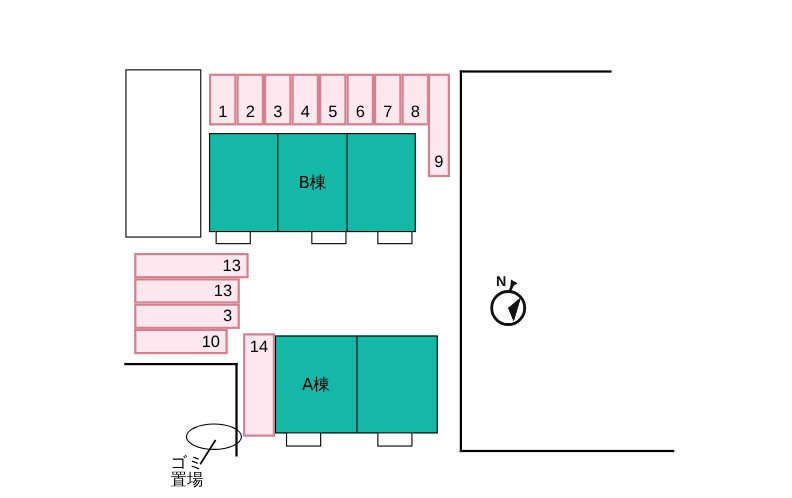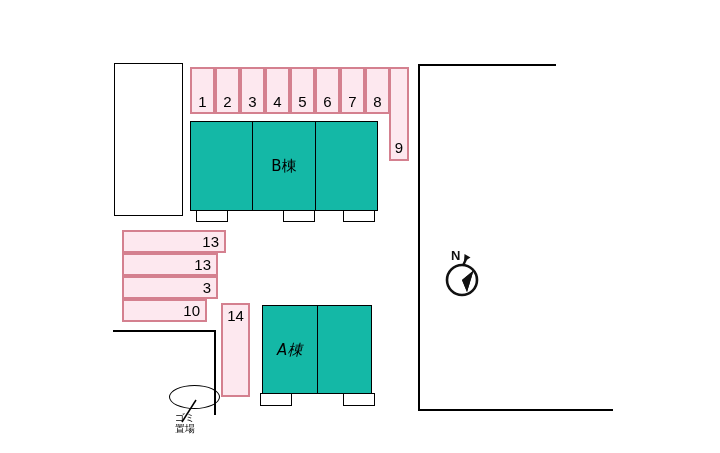--- a/index.html
+++ b/index.html
@@ -95,24 +95,24 @@
   
   .compass { width: 44px; height: 48px; }
 
   
   .trash-ellipse {
     border: 1.5px solid #000000;
     border-radius: 50%;
     background: transparent;
   }
   .trash-label {
-    font-size: 10px;
+    font-size: 15px;
     color: #000000;
     line-height: 1.05;
-    text-align: center;
+    text-align: left;
     white-space: nowrap;
     font-family: "DejaVu Sans", sans-serif;
   }
 </style>
 </head>
 <body>
 
 <div id="plan">
 
   <div class="abs whitebox" style="left:114px; top:63px; width:69px; height:153px;"></div>
@@ -172,21 +172,21 @@
     </div>
     <div class="abs stall side-row" style="left:0px; top:69px; width:85px; height:23px;">
       <span>10</span>
     </div>
   </div>
 
   <div class="abs stall vert-top" style="left:221px; top:303px; width:29px; height:94px;">
     <span>14</span>
   </div>
 
-  <div class="abs building" style="left:262px; top:305px; width:110px; height:89px;font-style:italic;">
+  <div class="abs building" style="left:250px; top:305px; width:148px; height:89px;">
     <div class="bldg-cell">
       <span class="bldg-label">A棟</span>
     </div>
     <div class="bldg-cell"></div>
   </div>
 
   <div class="abs entry" style="left:260px; top:393px; width:32px; height:13px;"></div>
   <div class="abs entry" style="left:343px; top:393px; width:32px; height:13px;"></div>
 
   <div class="abs vline" style="left:418px; top:64px; width:2px; height:347px;"></div>

